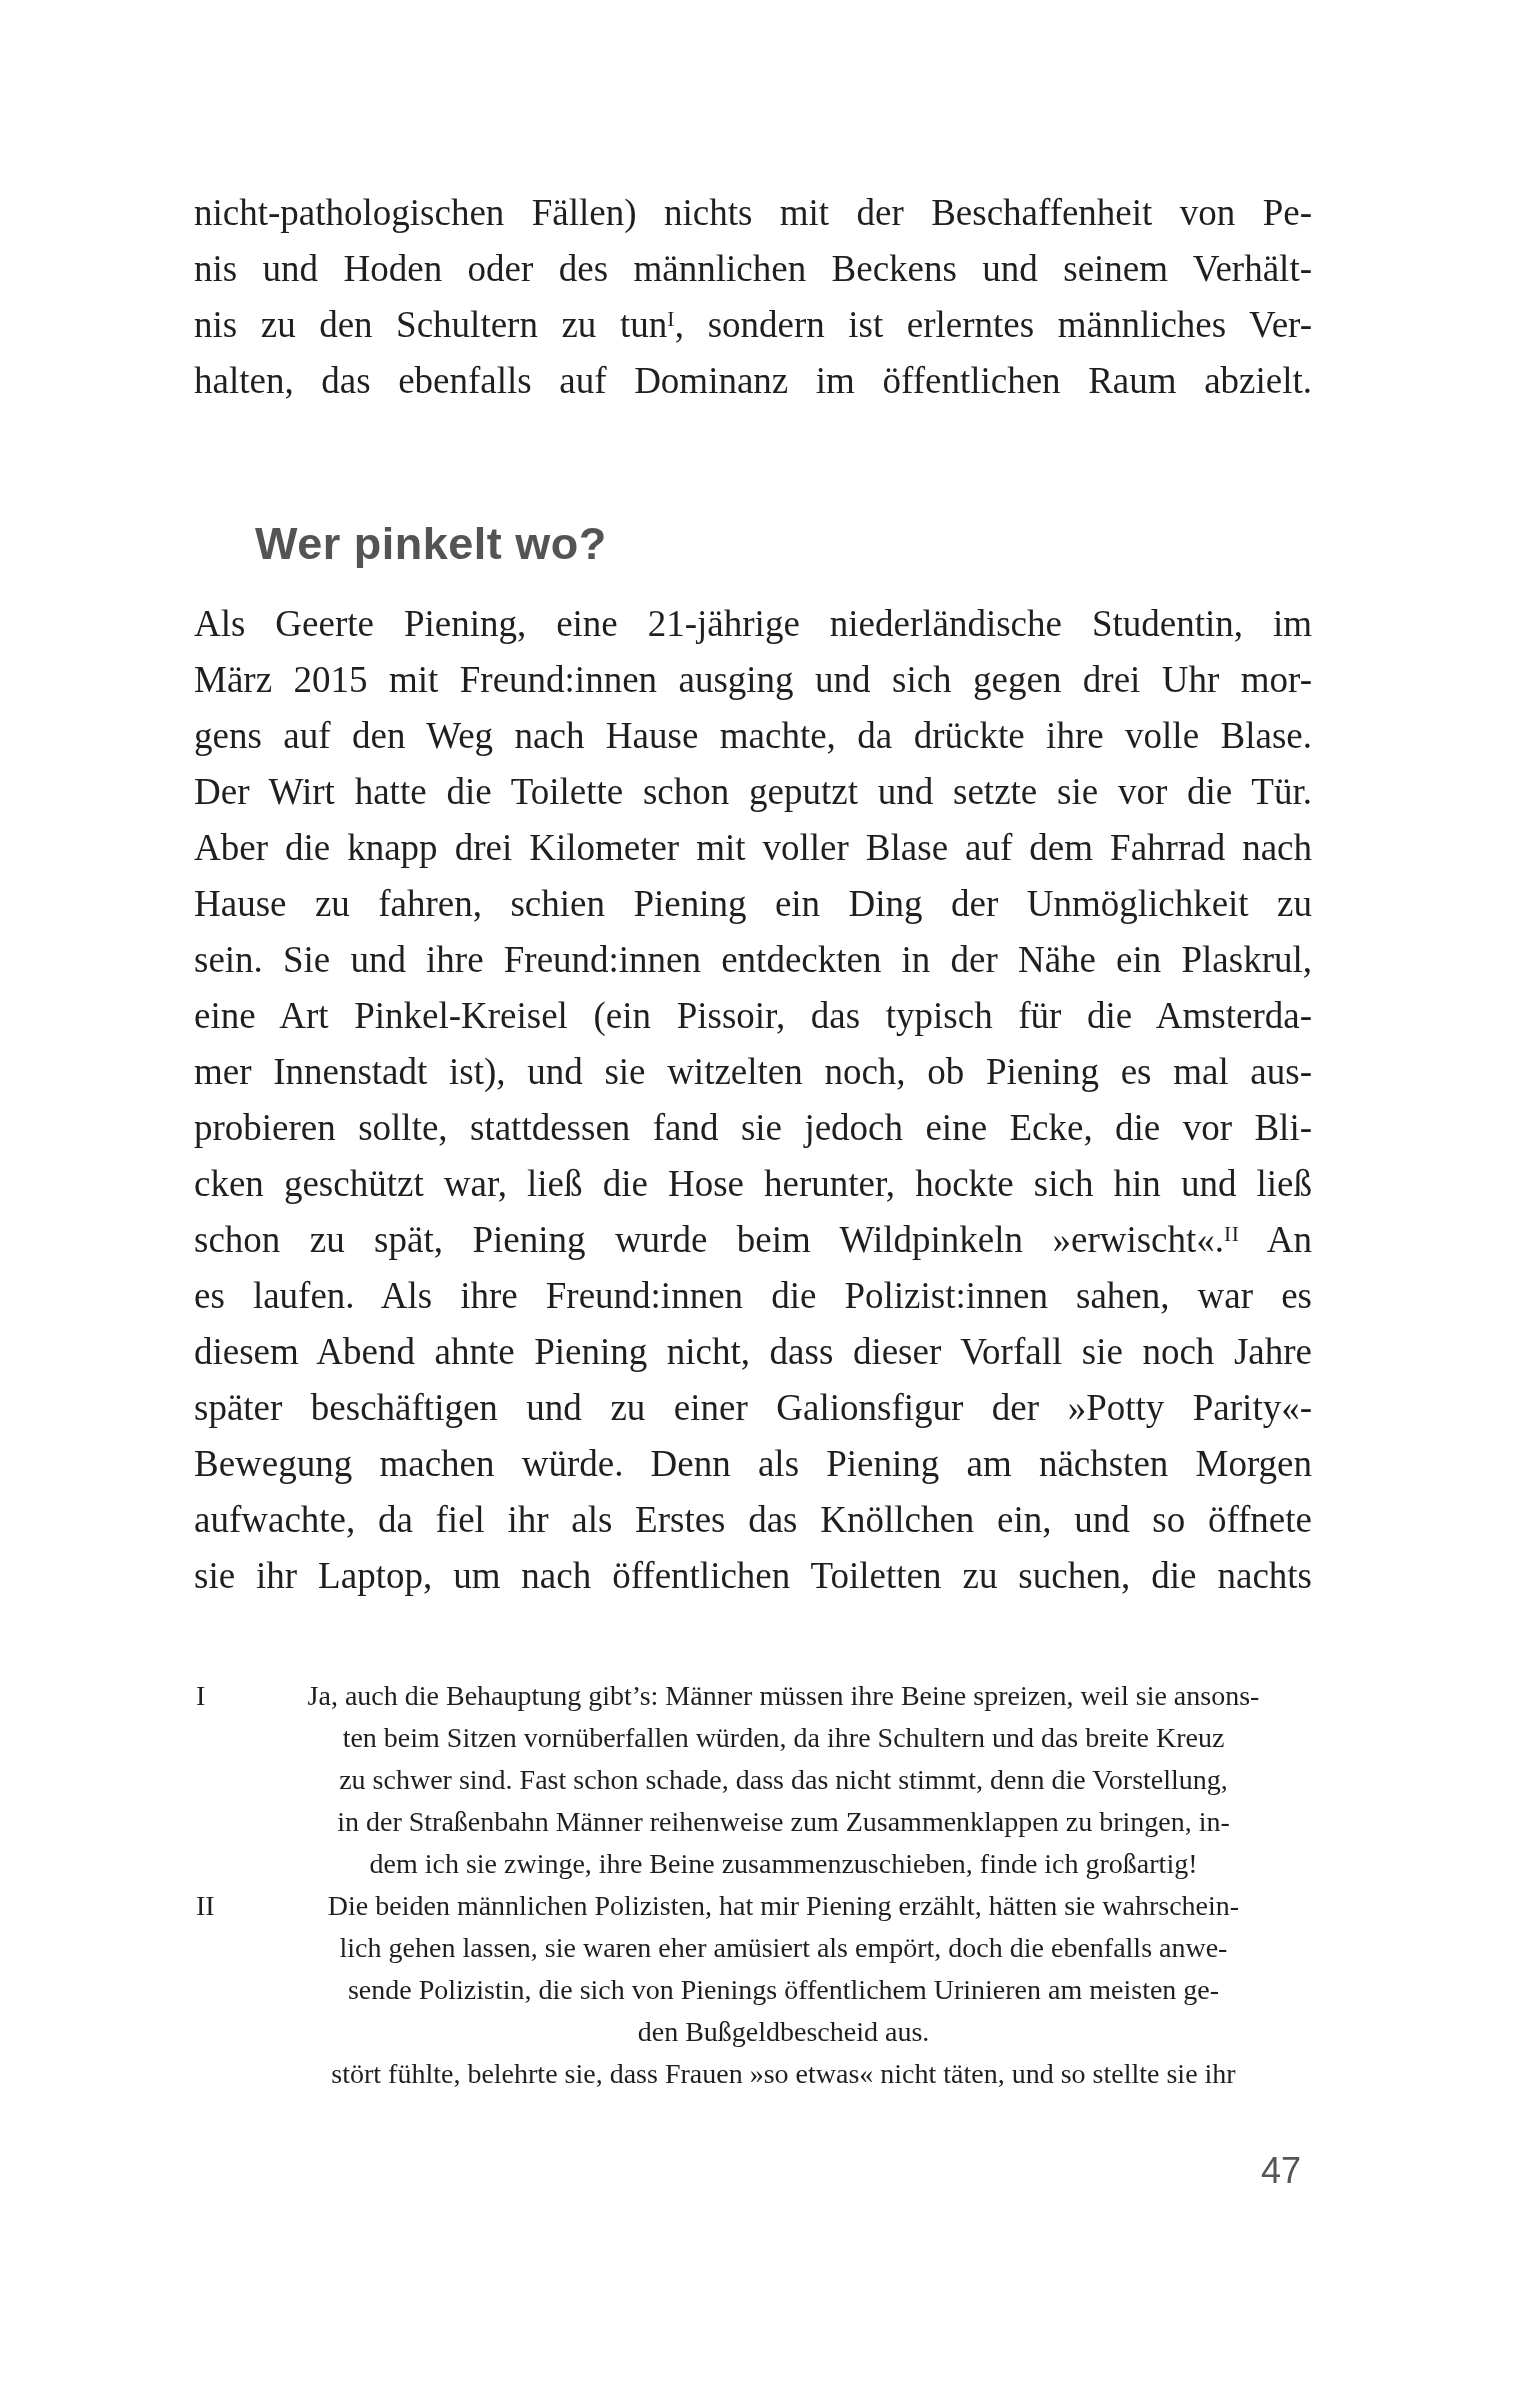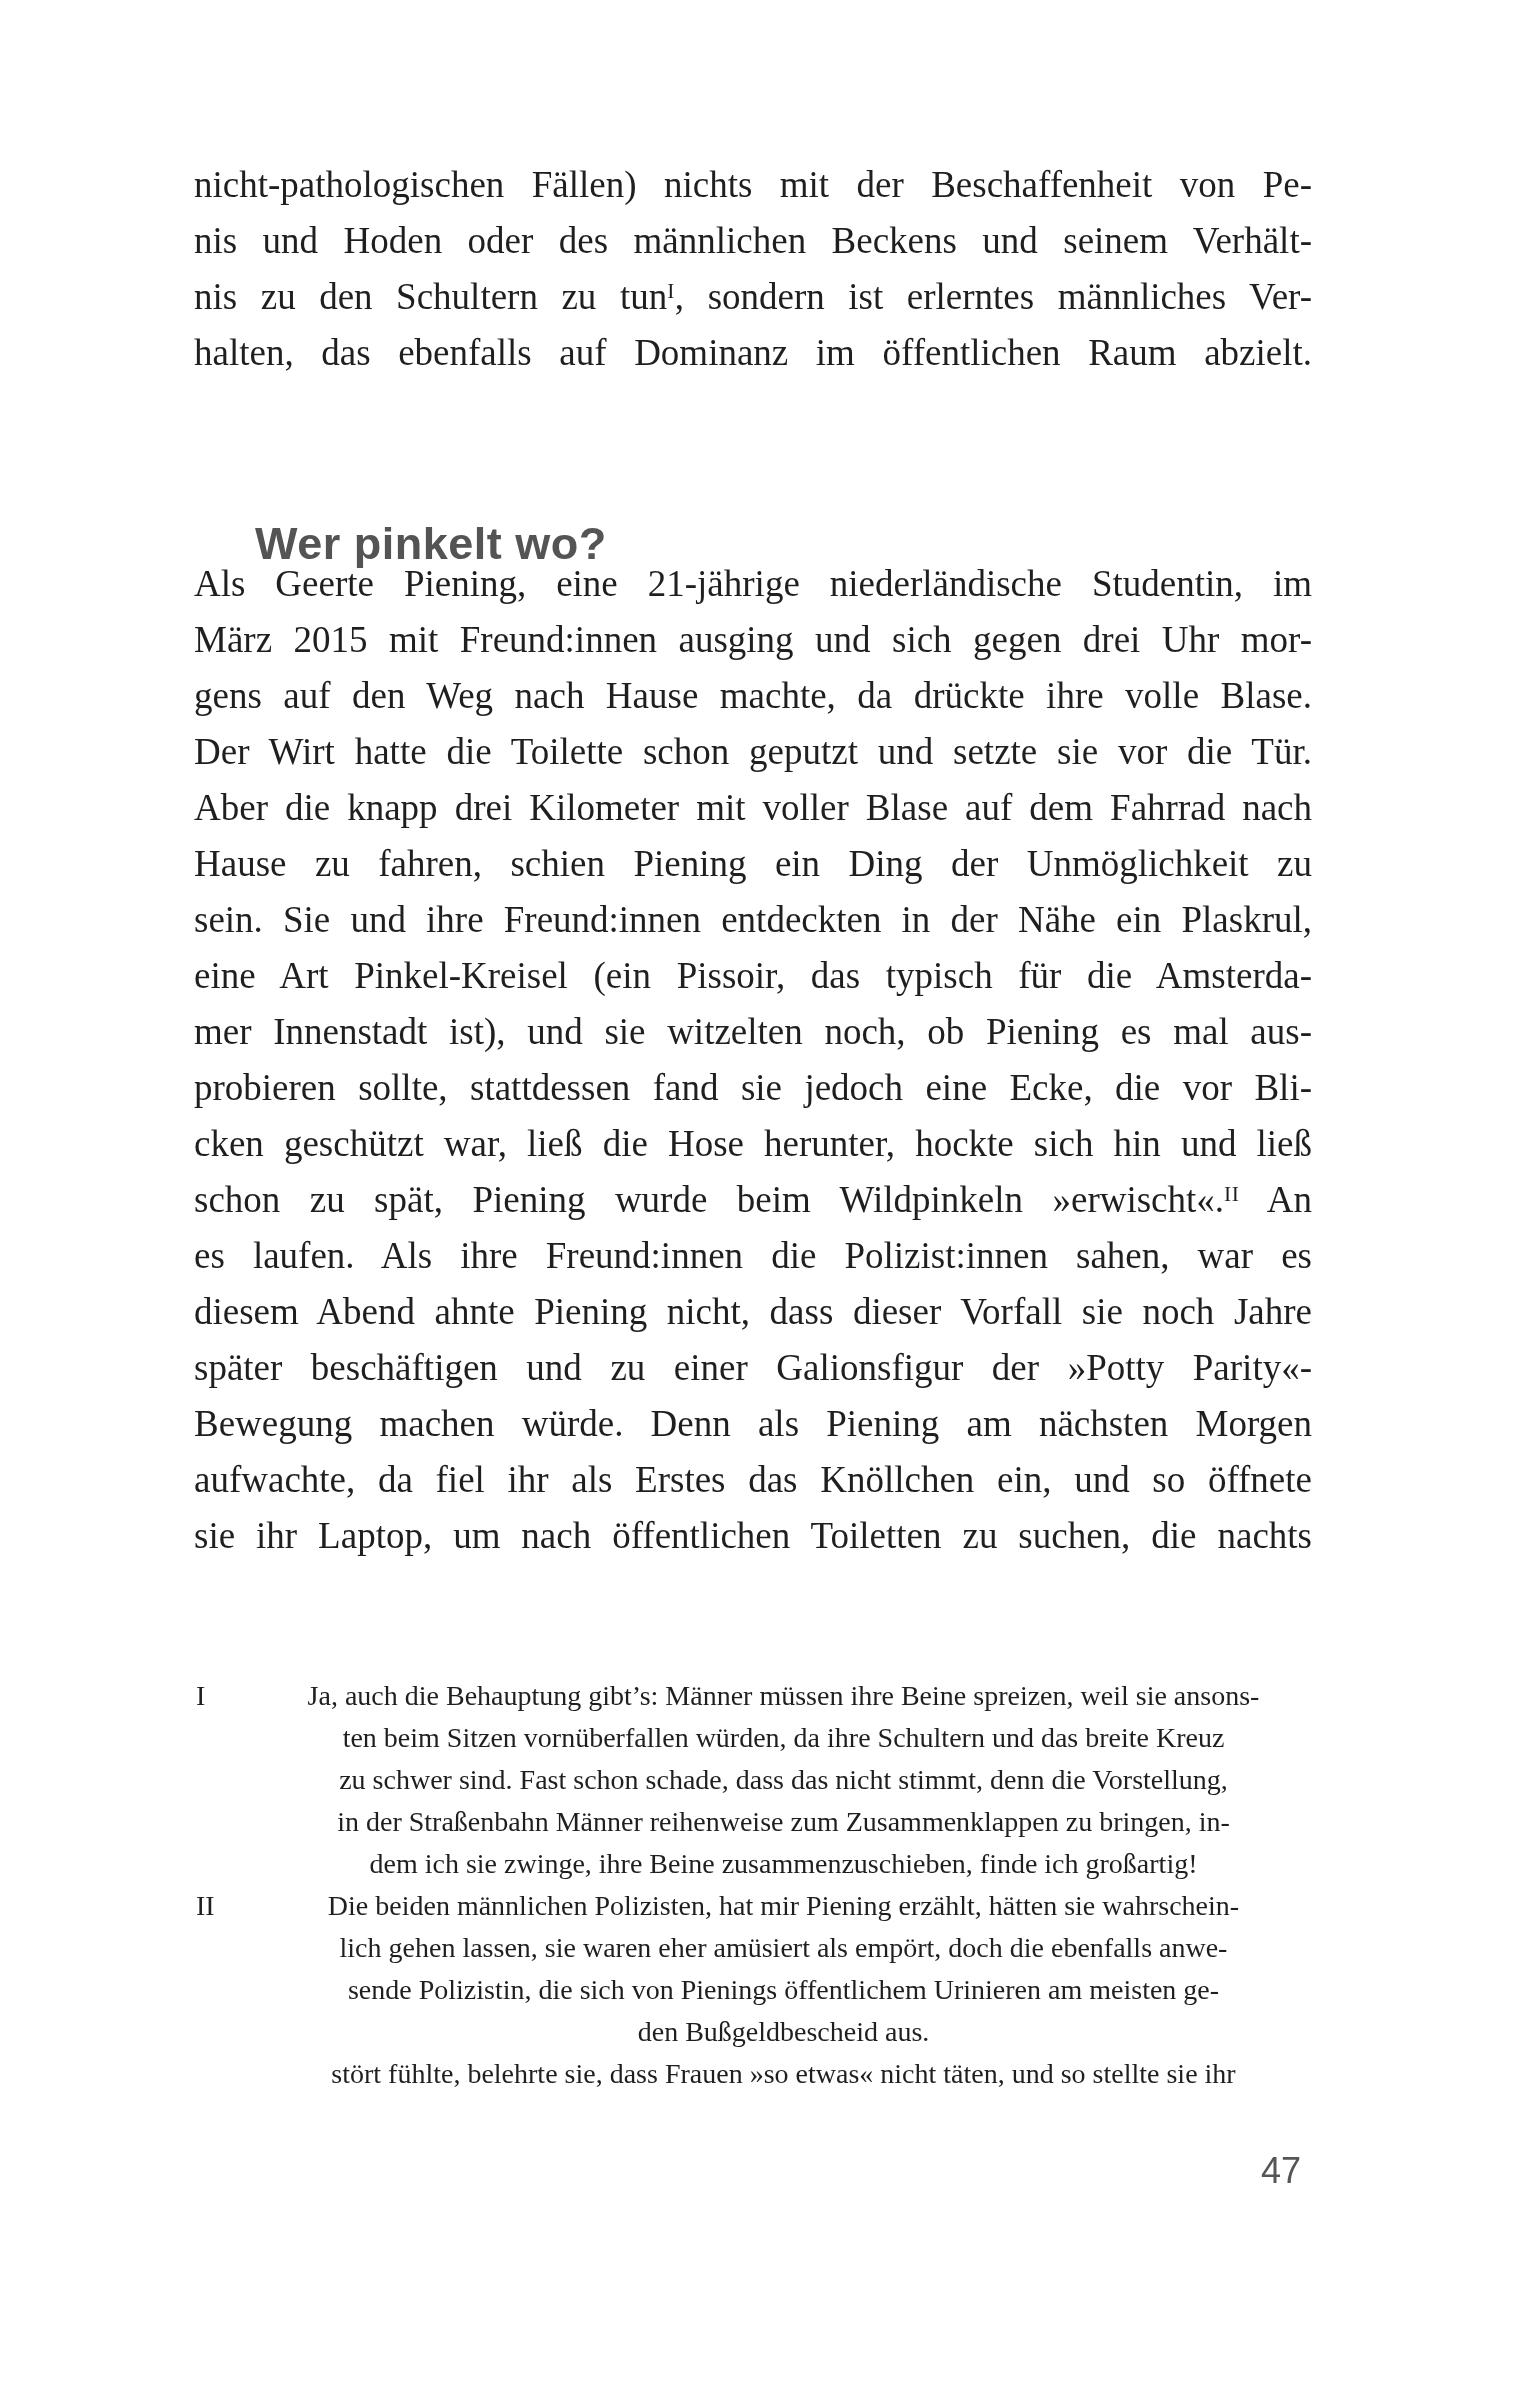--- a/index.html
+++ b/index.html
@@ -12,20 +12,21 @@
     overflow: hidden;
     font-family: "Liberation Serif", serif;
   }
   .abs { position: absolute; }
 
   
   .bodytext {
     font-size: 37px;
     line-height: 56px;
     color: var(--text, #1f1f1f);
+    margin-top: 28px;
   }
   .bodytext .line {
     text-align: justify;
     text-align-last: justify;
     white-space: normal;
   }
 
   
   .heading {
     font-family: "Liberation Sans", sans-serif;
@@ -55,21 +56,21 @@
   }
 
   .pagenum {
     font-family: "Liberation Sans", sans-serif;
     font-size: 36px;
     color: var(--pagenum, #565656);
   }
 
   #intro     { left: 194px; top: 157px;  width: 1118px; }
   #heading   { left: 255px; top: 482px; text-align: center; }
-  #main      { left: 194px; top: 556px;  width: 1118px; }
+  #main      { left: 194px; top: 568px;  width: 1118px; }
   #footnotes { left: 196px; top: 1675px; width: 1116px; }
   #pagenum   { left: 1213px; top: 2150px; margin-left: 48px; }
 </style>
 </head>
 <body>
 
 <div id="intro" class="abs bodytext">
     <div class="line">nicht-pathologischen Fällen) nichts mit der Beschaffenheit von Pe-</div>
     <div class="line">nis und Hoden oder des männlichen Beckens und seinem Verhält-</div>
     <div class="line">nis zu den Schultern zu tun<sup>I</sup>, sondern ist erlerntes männliches Ver-</div>

